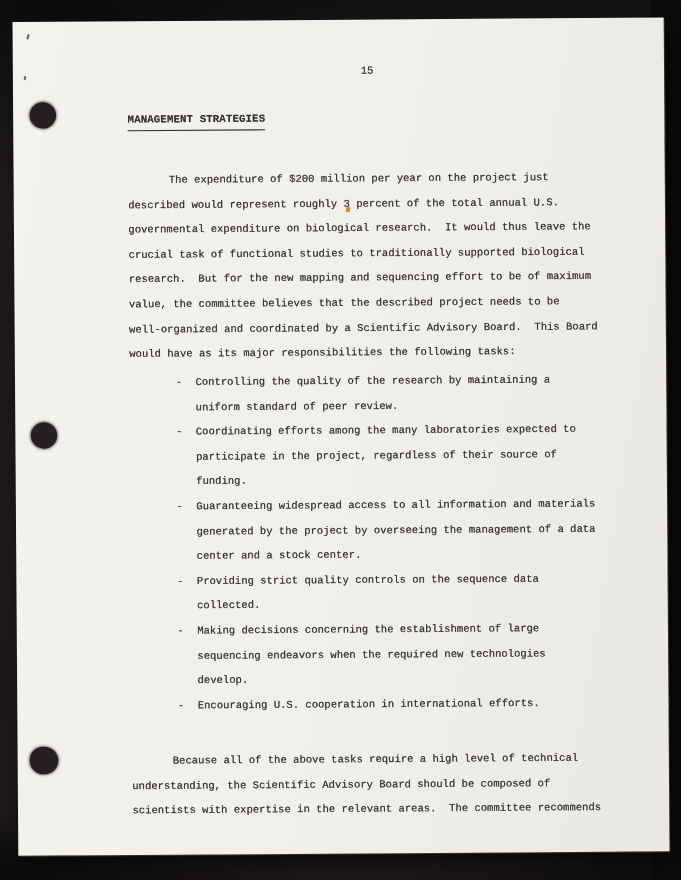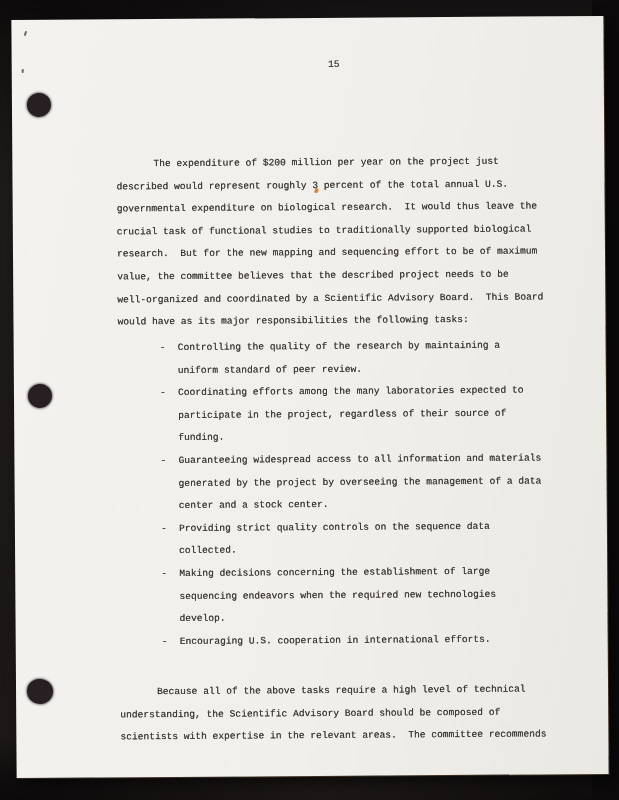--- a/index.html
+++ b/index.html
@@ -56,20 +56,21 @@
     <div class="hole hole-2"></div>
     <div class="hole hole-3"></div>
     <div class="stray stray-1"></div>
     <div class="stray stray-2"></div>
     <div class="correction-mark"></div>
 
     <div class="content">
 
       <div class="page-number">15</div>
 
+      <h1 class="heading">MANAGEMENT STRATEGIES</h1>
 
       <div class="para-1">
         <div class="tline first-line">The expenditure of $200 million per year on the project just</div>
         <div class="tline">described would represent roughly 3 percent of the total annual U.S.</div>
         <div class="tline">governmental expenditure on biological research.  It would thus leave the</div>
         <div class="tline">crucial task of functional studies to traditionally supported biological</div>
         <div class="tline">research.  But for the new mapping and sequencing effort to be of maximum</div>
         <div class="tline">value, the committee believes that the described project needs to be</div>
         <div class="tline">well-organized and coordinated by a Scientific Advisory Board.  This Board</div>
         <div class="tline">would have as its major responsibilities the following tasks:</div>

